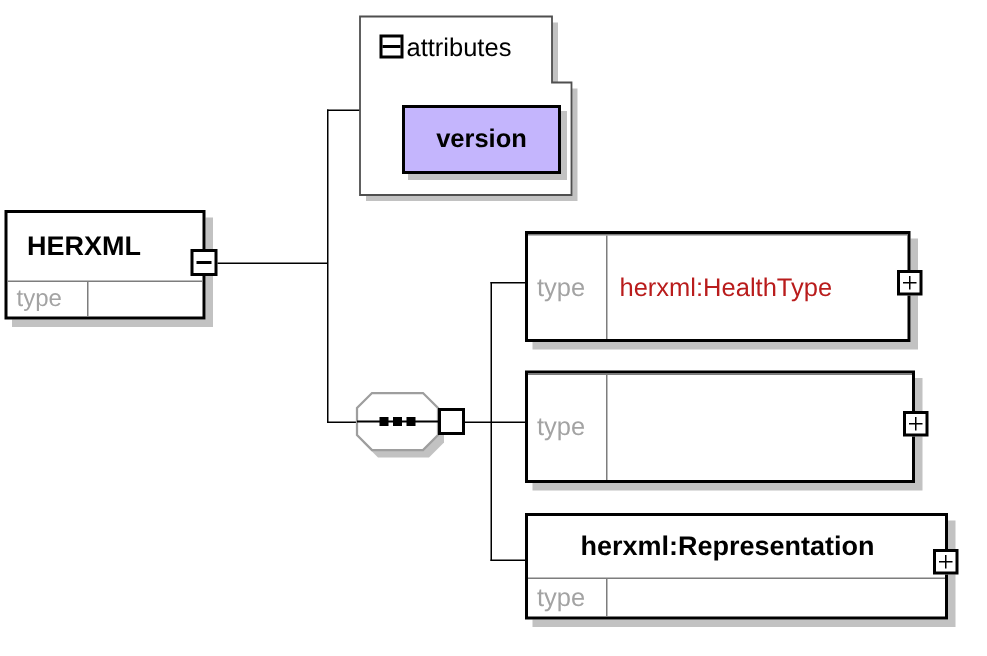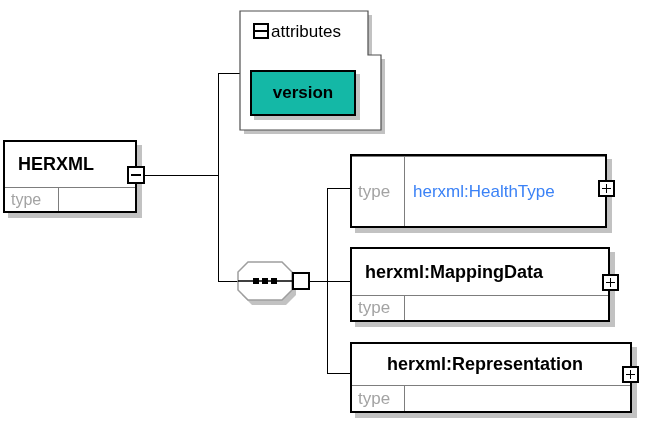--- a/index.html
+++ b/index.html
@@ -21,41 +21,41 @@
     font-size:18px;font-weight:bold;color:#000;white-space:nowrap;
   }
   .ebox-typerow{
     flex:1;display:flex;border-top:1px solid #7d7d7d;align-items:stretch;min-height:0;
   }
   .type-label{
     width:53px;flex:0 0 auto;border-right:1px solid #7d7d7d;color:#a3a3a3;
     font-size:17px;display:flex;align-items:center;padding-left:6px;box-sizing:border-box;
   }
   .type-value{
-    flex:1;color:#3b82f6;font-size:17px;display:flex;align-items:center;padding-left:8px;
+    flex:1;color:#b91c1c;font-size:17px;display:flex;align-items:center;padding-left:8px;
     white-space:nowrap;overflow:hidden;
   }
   
   .handle{
     position:absolute;background:#fff;border:2px solid #000;box-sizing:border-box;z-index:6;
   }
   .handle .ph{position:absolute;left:2px;right:2px;top:50%;height:1px;margin-top:-1px;background:#000;}
   .handle .pv{position:absolute;top:2px;bottom:2px;left:50%;width:1px;margin-left:-1px;background:#000;}
   .handle .mh{position:absolute;left:2px;right:2px;top:50%;height:2px;margin-top:-1px;background:#000;}
   
   .attr-collapse{
     position:absolute;left:253px;top:23px;width:16px;height:16px;background:#fff;
     border:2px solid #000;box-sizing:border-box;z-index:5;
   }
   .attr-collapse .mh{position:absolute;left:0;right:0;top:50%;height:2px;margin-top:-1px;background:#000;}
   .attr-label{
     position:absolute;left:271px;top:22px;font-size:17px;color:#000;z-index:5;white-space:nowrap;
   }
   .version-box{
-    position:absolute;left:250px;top:70px;width:106px;height:46px;background:#14b8a6;
+    position:absolute;left:268px;top:70px;width:106px;height:46px;background:#c4b5fd;
     border:2px solid #000;box-sizing:border-box;box-shadow:4px 4px 0 #c2c2c2;z-index:5;
     display:flex;align-items:center;justify-content:center;
     font-size:17px;font-weight:bold;color:#000;
   }
   .caption{
     position:absolute;left:8px;top:221px;font-size:16px;color:#8f8f8f;white-space:nowrap;z-index:2;
   }
   svg{position:absolute;z-index:2;}
 </style>
 </head>
@@ -110,21 +110,20 @@
       <div class="type-label">type</div>
       <div class="type-value">herxml:HealthType</div>
     </div>
   </div>
   <div class="handle" style="left:598px;top:180px;width:17px;height:17px;">
       <span class="ph"></span>
       <span class="pv"></span>
     </div>
 
   <div class="ebox" style="left:350px;top:247px;width:260px;height:75px;">
-    <div class="ebox-title" style="height:46px;">herxml:MappingData</div>
     <div class="ebox-typerow">
       <div class="type-label">type</div>
       <div class="type-value"></div>
     </div>
   </div>
   <div class="handle" style="left:602px;top:274px;width:17px;height:17px;">
       <span class="ph"></span>
       <span class="pv"></span>
     </div>
 

